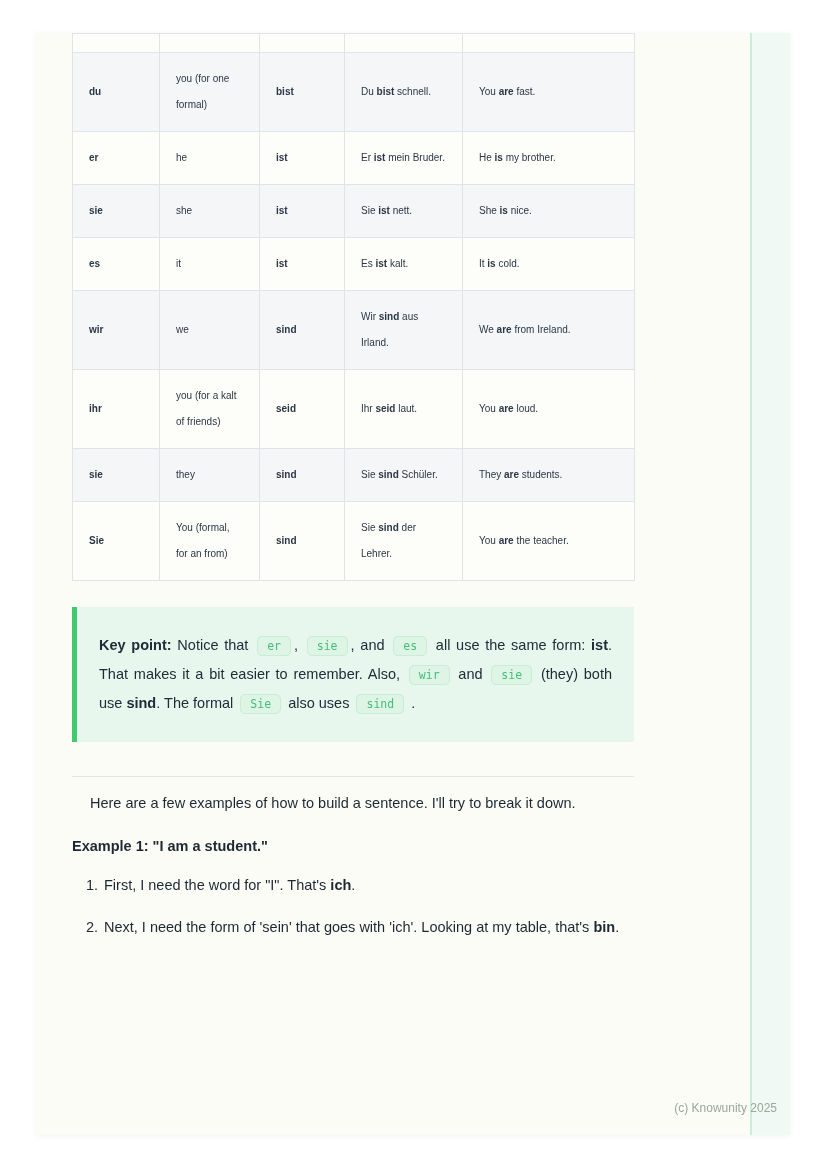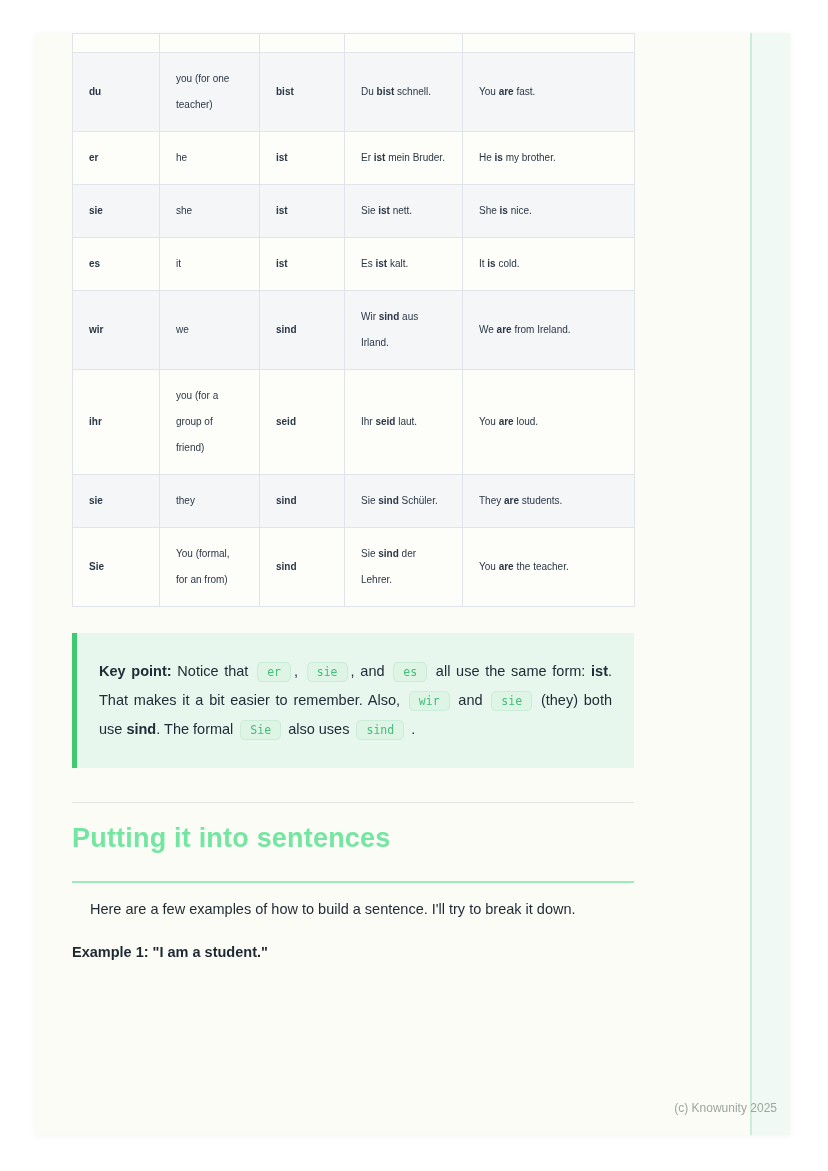--- a/index.html
+++ b/index.html
@@ -112,21 +112,21 @@
       <tbody>
         <tr class="partial">
           <td></td>
           <td></td>
           <td></td>
           <td></td>
           <td></td>
         </tr>
       <tr class="shade">
             <td class="c-pronoun">du</td>
-            <td class="c-meaning">you (for one teacher)</td>
+            <td class="c-meaning">you (for one formal)</td>
             <td class="c-form">bist</td>
             <td class="c-example">Du <strong>bist</strong> schnell.</td>
             <td class="c-translation">You <strong>are</strong> fast.</td>
           </tr>
           <tr class="">
             <td class="c-pronoun">er</td>
             <td class="c-meaning">he</td>
             <td class="c-form">ist</td>
             <td class="c-example">Er <strong>ist</strong> mein Bruder.</td>
             <td class="c-translation">He <strong>is</strong> my brother.</td>
@@ -147,21 +147,21 @@
           </tr>
           <tr class="shade">
             <td class="c-pronoun">wir</td>
             <td class="c-meaning">we</td>
             <td class="c-form">sind</td>
             <td class="c-example">Wir <strong>sind</strong> aus Irland.</td>
             <td class="c-translation">We <strong>are</strong> from Ireland.</td>
           </tr>
           <tr class="">
             <td class="c-pronoun">ihr</td>
-            <td class="c-meaning">you (for a group of friend)</td>
+            <td class="c-meaning">you (for a kalt of friends)</td>
             <td class="c-form">seid</td>
             <td class="c-example">Ihr <strong>seid</strong> laut.</td>
             <td class="c-translation">You <strong>are</strong> loud.</td>
           </tr>
           <tr class="shade">
             <td class="c-pronoun">sie</td>
             <td class="c-meaning">they</td>
             <td class="c-form">sind</td>
             <td class="c-example">Sie <strong>sind</strong> Schüler.</td>
             <td class="c-translation">They <strong>are</strong> students.</td>
@@ -175,23 +175,26 @@
           </tr>
         </tbody>
     </table>
 
     <div class="callout">
       <p class="callout-text"><strong>Key point:</strong> Notice that <code class="chip">er</code>, <code class="chip">sie</code>, and <code class="chip">es</code> all use the same form: <strong>ist</strong>. That makes it a bit easier to remember. Also, <code class="chip">wir</code> and <code class="chip">sie</code> (they) both use <strong>sind</strong>. The formal <code class="chip">Sie</code> also uses <code class="chip">sind</code> .</p>
     </div>
 
     <hr class="divider">
 
-    <h2 class="heading">Putting it into sentences</h2>
 
     <p class="intro">Here are a few examples of how to build a sentence. I'll try to break it down.</p>
 
     <p class="example-title">Example 1: "I am a student."</p>
 
+    <ol class="steps">
+        <li>First, I need the word for "I". That's <strong>ich</strong>.</li>
+        <li>Next, I need the form of 'sein' that goes with 'ich'. Looking at my table, that's <strong>bin</strong>.</li>
+      </ol>
 
   </div>
 
   <div class="footer">(c) Knowunity 2025</div>
 </div>
 
 </body></html>

